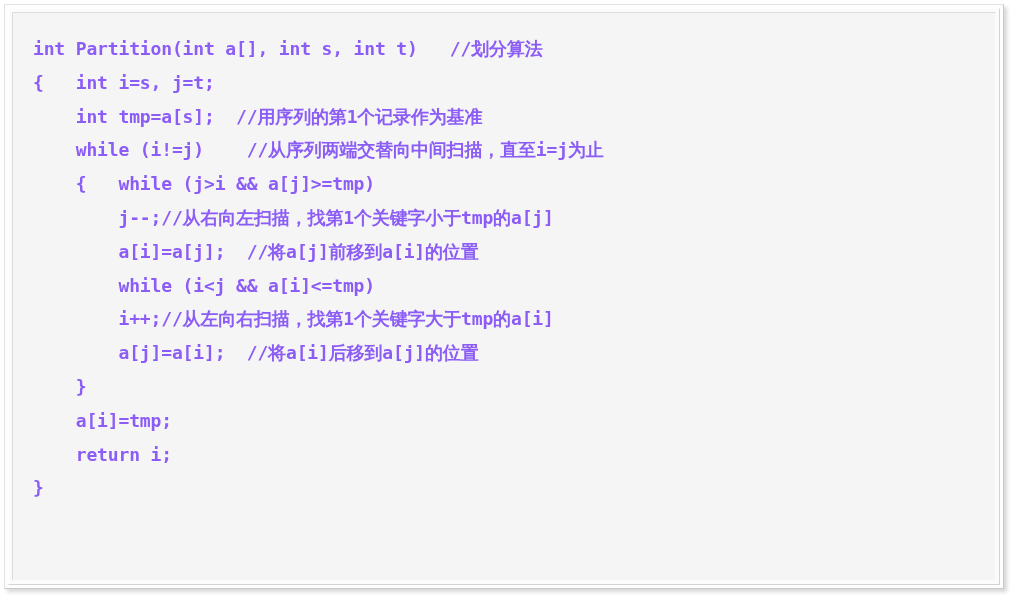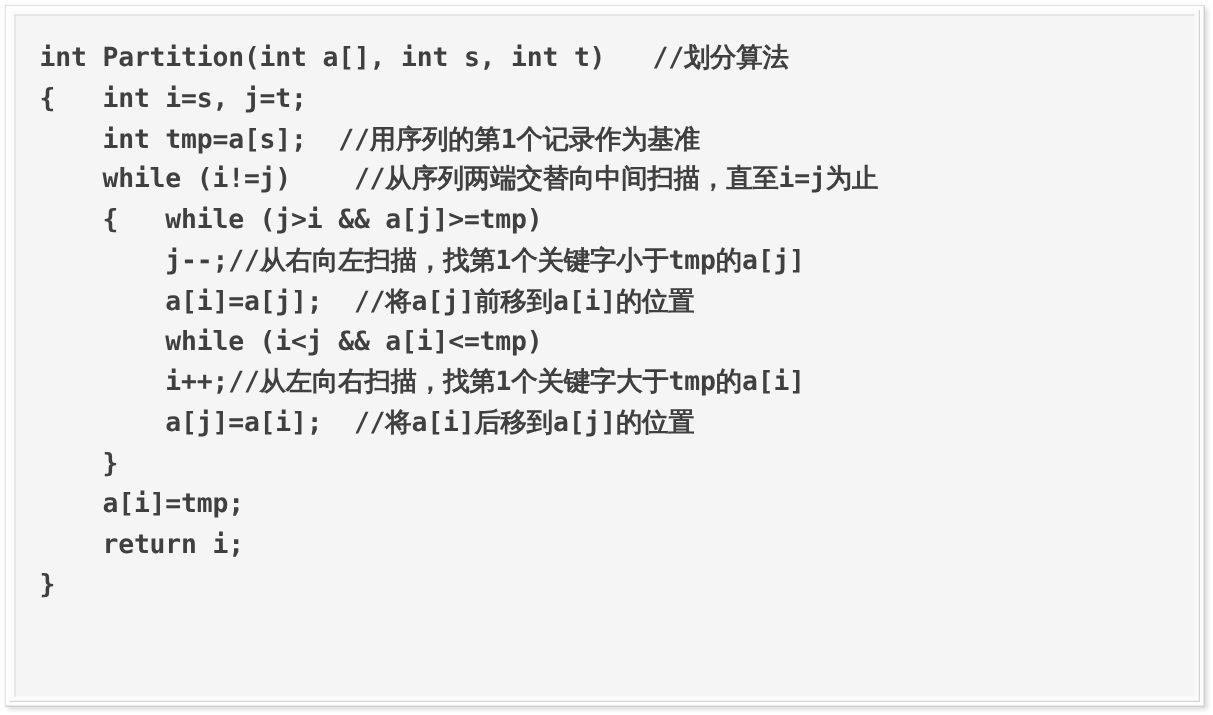--- a/index.html
+++ b/index.html
@@ -68,24 +68,24 @@
   #code-listing {
     position: absolute;
     left: 20px;
     top: 19px;
     right: 4px;
     bottom: 0;
     margin: 0;
     padding: 0;
     white-space: pre;
     font-family: "DejaVu Sans Mono", monospace;
-    font-size: 22px;
+    font-size: 18px;
     line-height: 33.8px;
     font-weight: bold;
-    color: #404040;
+    color: #8b5cf6;
     letter-spacing: -0.15px;
     -webkit-font-smoothing: none;
   }
   .code-line {
     display: block;
     white-space: pre;
     min-height: 33.8px;
   }
 </style>
 </head>

